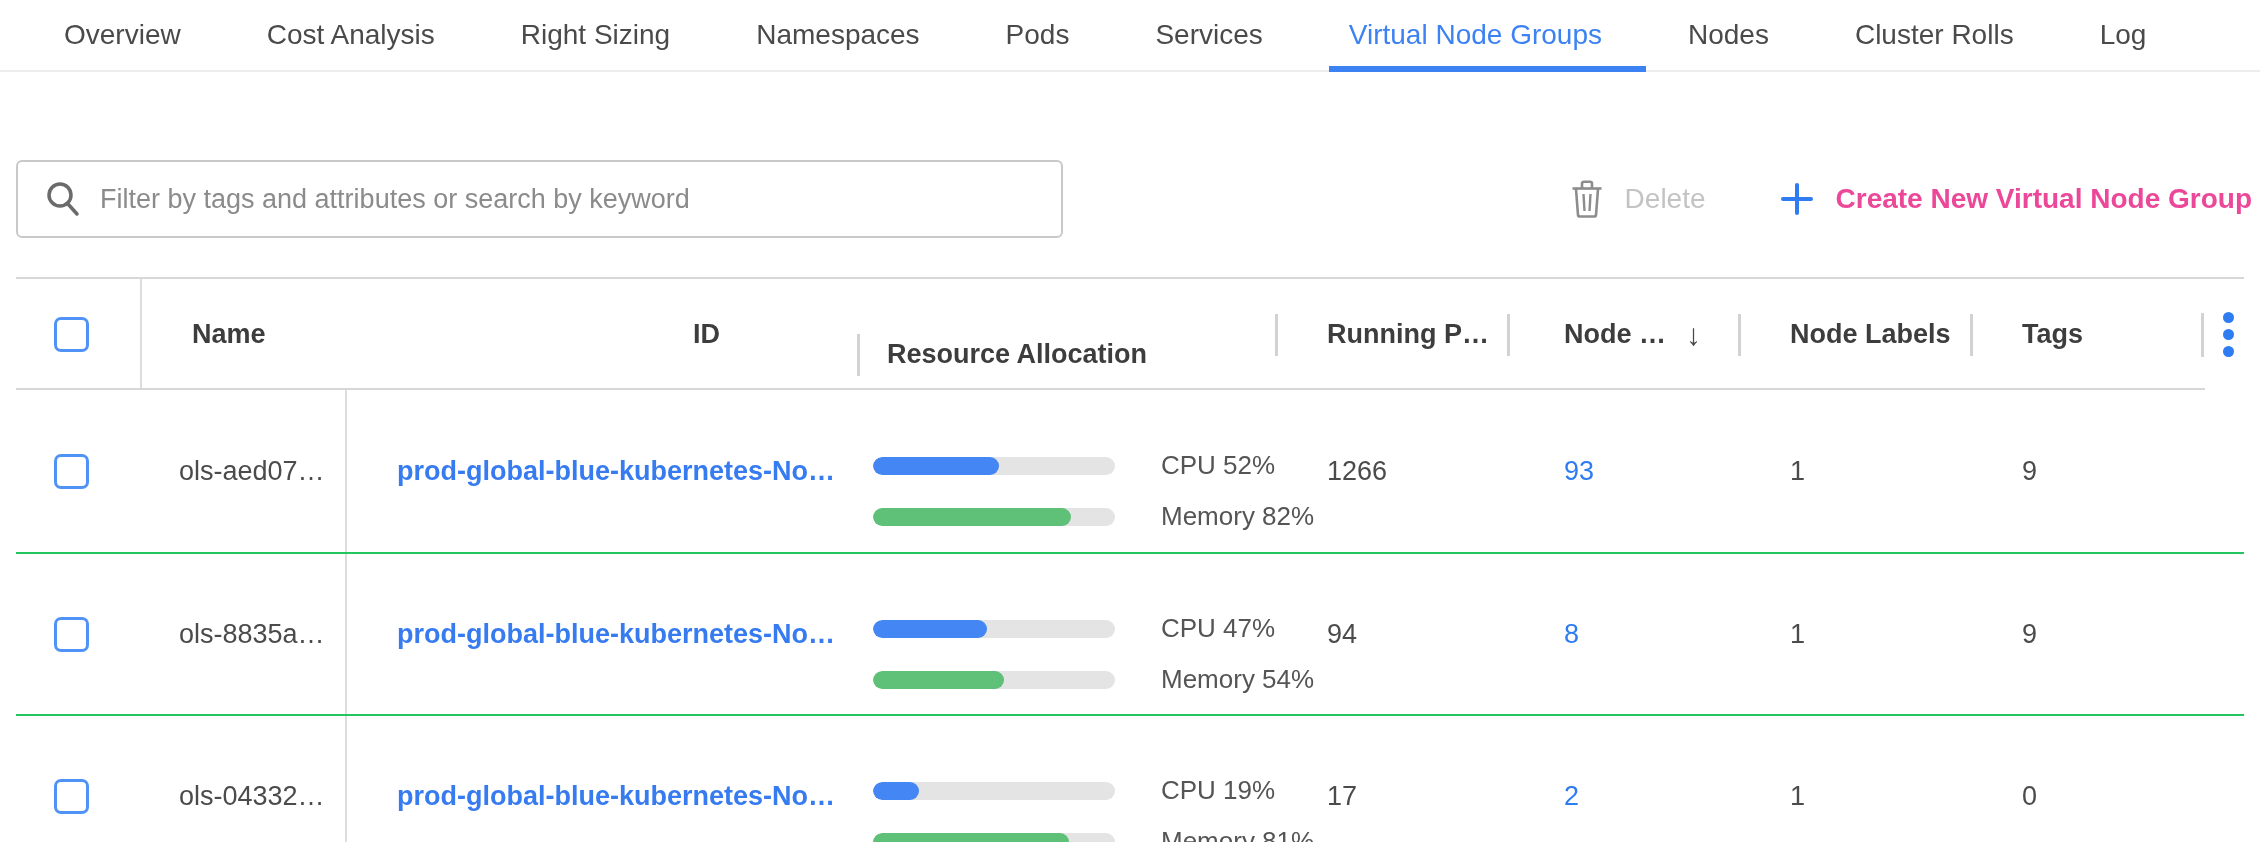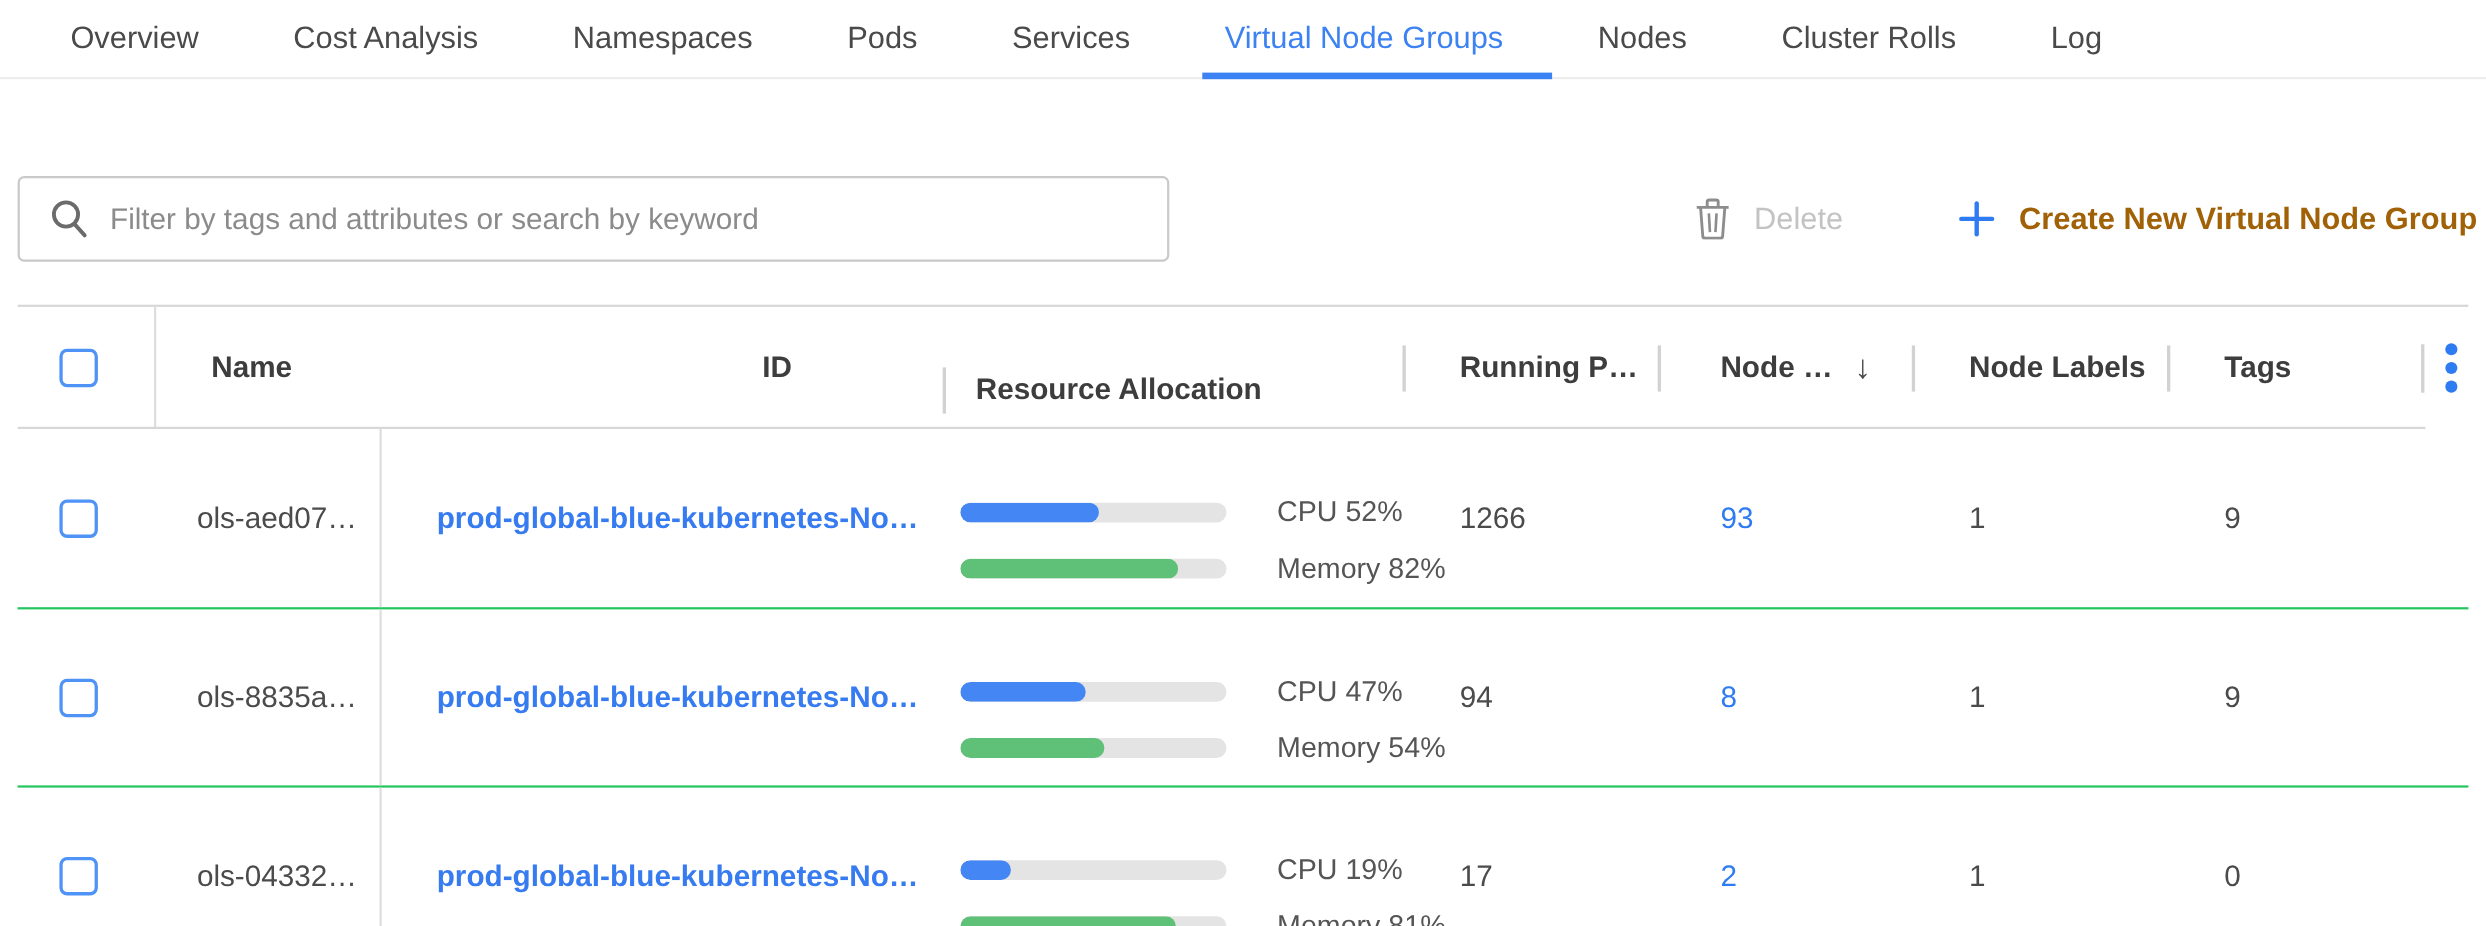--- a/index.html
+++ b/index.html
@@ -20,25 +20,25 @@
   
   .searchbox { position:absolute; left:16px; top:160px; width:1047px; height:78px;
     border:2px solid #c9c9c9; border-radius:6px; background:#fff;
     display:flex; align-items:center; padding:0 20px; }
   .searchbox svg { flex:0 0 auto; margin:0 18px 0 6px; }
   .searchbox input { border:none; outline:none; flex:1; font-size:27px;
     color:#555; font-family:"Liberation Sans", sans-serif; background:transparent; }
   .searchbox input::placeholder { color:#8b8b8b; opacity:1; }
 
   .actions { position:absolute; top:160px; right:8px; height:78px;
-    display:flex; align-items:center; gap:104px; }
+    display:flex; align-items:center; gap:74px; }
   .delete-btn { display:flex; align-items:center; gap:22px; cursor:default; }
   .delete-btn .label { font-size:28px; color:#c3c3c3; }
   .create-btn { display:flex; align-items:center; gap:22px; cursor:pointer; }
-  .create-btn .label { font-size:28px; font-weight:bold; color:#a16207; }
+  .create-btn .label { font-size:28px; font-weight:bold; color:#ec4899; }
 
   
   .table { position:absolute; left:16px; top:277px; width:2228px; }
   .thead { display:flex; align-items:center; height:113px;
     border-top:2px solid #d7d7d7; position:relative; }
   .thead::after { content:""; position:absolute; left:0; bottom:0; height:2px;
     width:2189px; background:#d7d7d7; }
   .thead .cell { font-size:27px; font-weight:bold; color:#3d3d3d; }
 
   .trow { display:flex; align-items:center; height:162px;
@@ -88,20 +88,21 @@
   .kebab { display:flex; flex-direction:column; gap:6px; align-items:center;
     cursor:pointer; padding:4px; }
   .kebab i { width:11px; height:11px; border-radius:50%; background:#2e7bf2; display:block; }
 </style>
 </head>
 <body>
 
 <div class="tabbar">
   <div class="tab">Overview</div>
   <div class="tab">Cost Analysis</div>
+  <div class="tab">Right Sizing</div>
   <div class="tab">Namespaces</div>
   <div class="tab">Pods</div>
   <div class="tab">Services</div>
   <div class="tab active">Virtual Node Groups</div>
   <div class="tab">Nodes</div>
   <div class="tab">Cluster Rolls</div>
   <div class="tab">Log</div>
 </div>
 
 <div class="searchbox">

